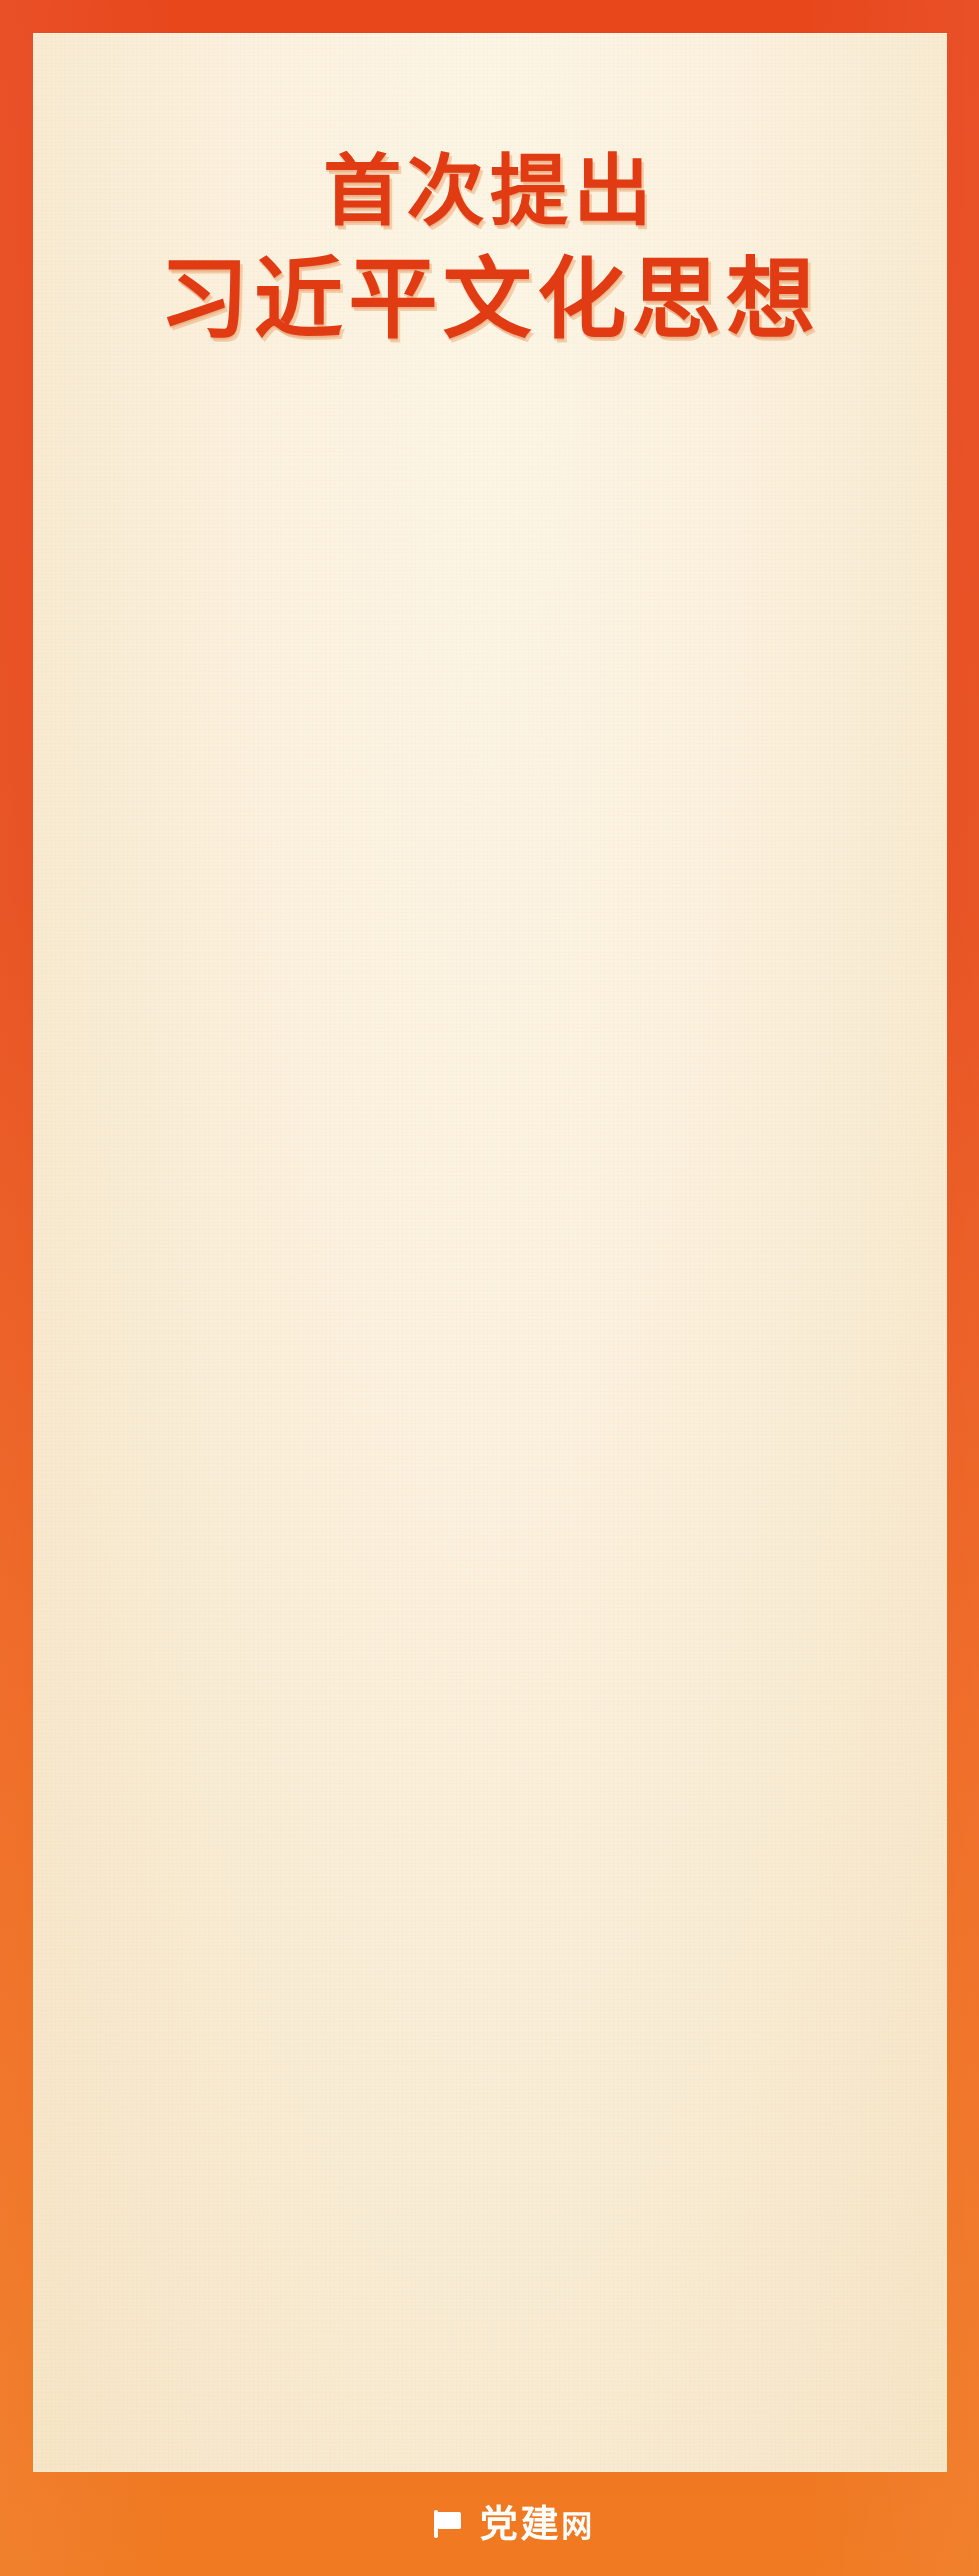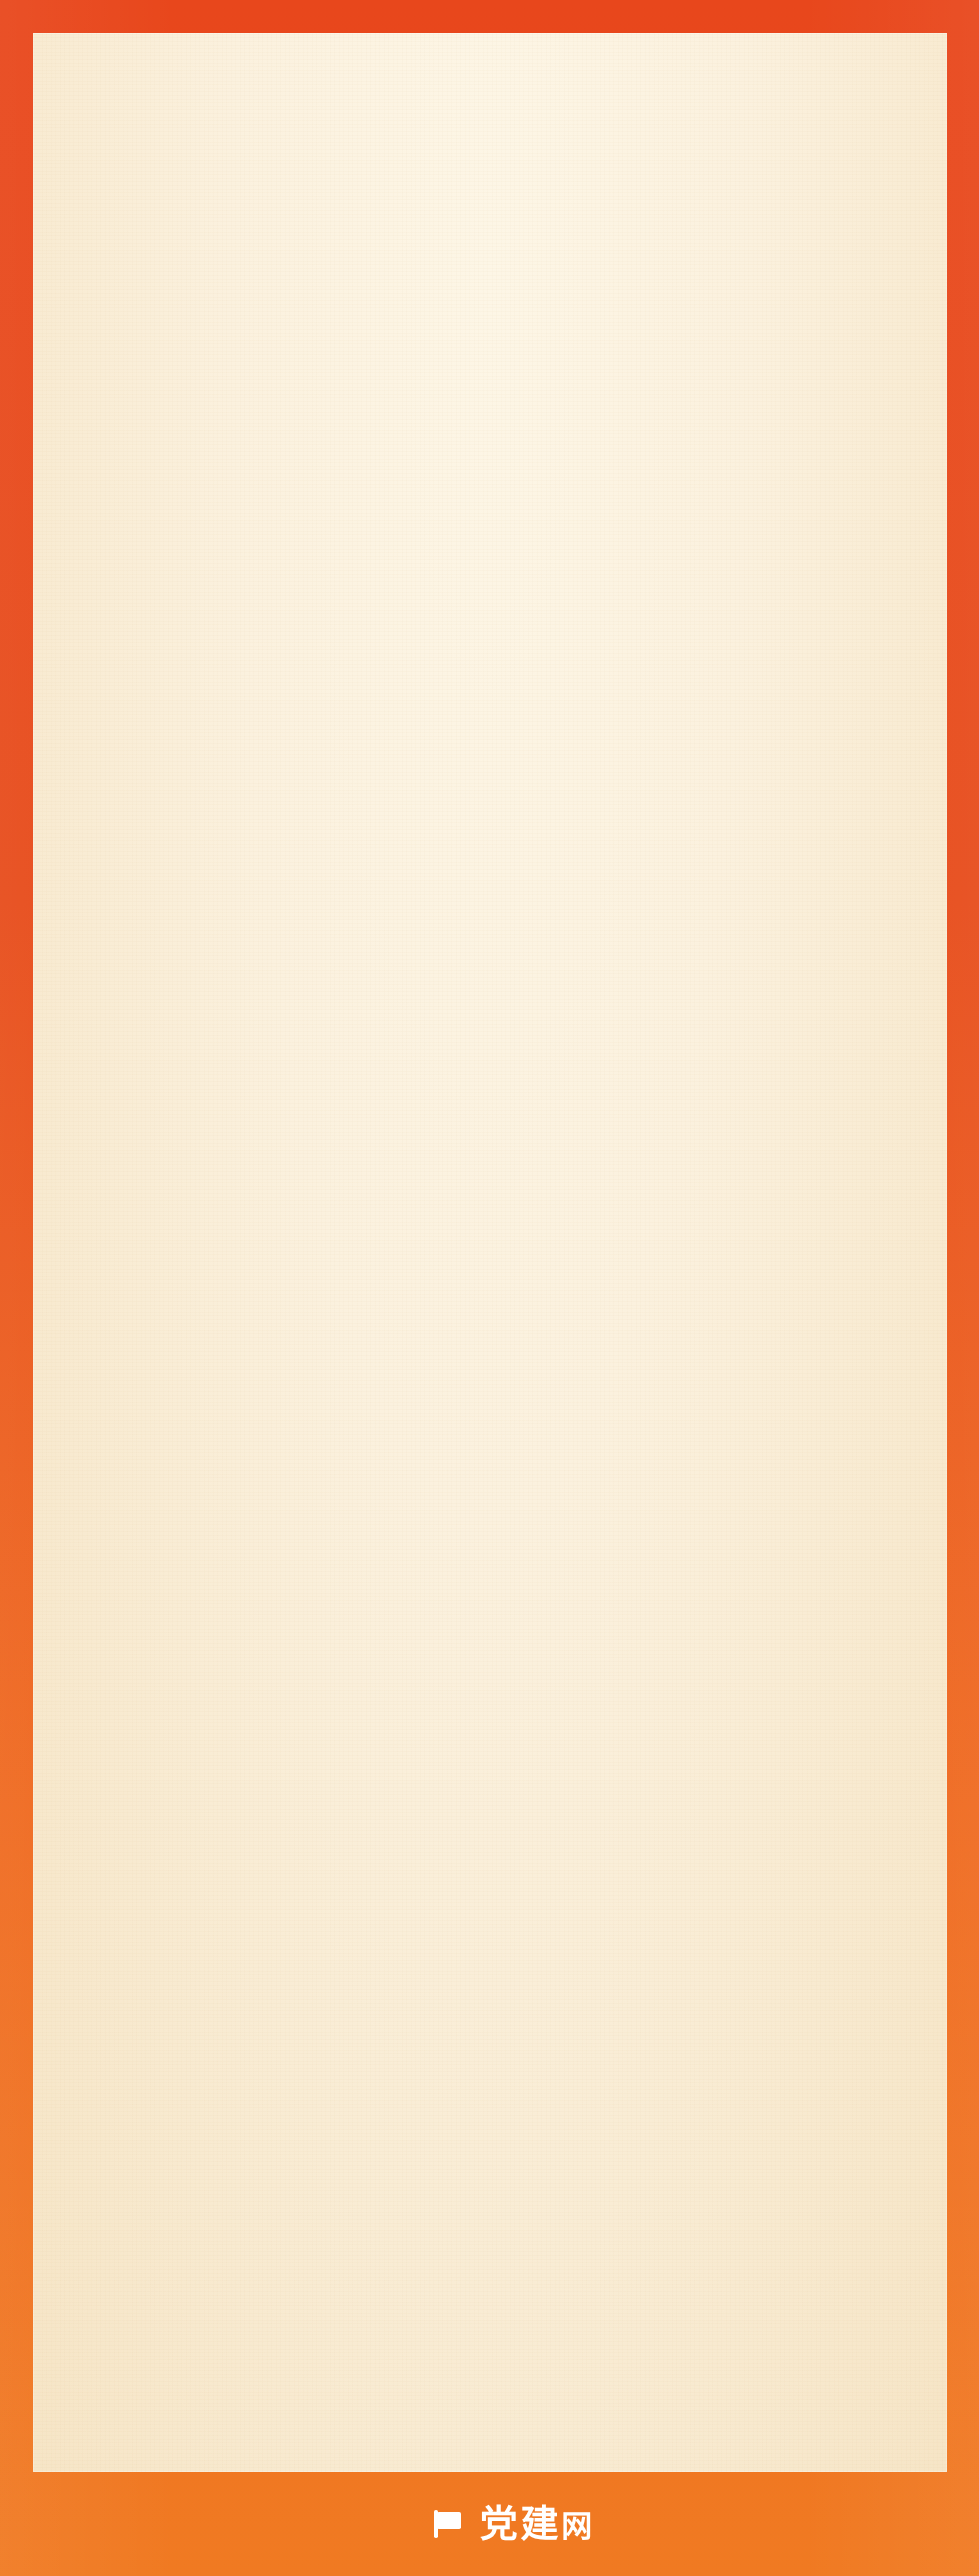--- a/index.html
+++ b/index.html
@@ -151,20 +151,24 @@
     letter-spacing: 1.8px;
   }
 </style>
 </head>
 <body>
 
 <div class="poster">
 
   <div class="card">
 
+    <div class="title-block">
+      <div class="title-line title-line-1">首次提出</div>
+      <div class="title-line title-line-2">习近平文化思想</div>
+    </div>
 
 
   </div>
 
   <div class="footer">
     <span class="logo-mark">
       <span class="pole"></span>
       <span class="flag"></span>
     </span>
     <span class="logo-text">

